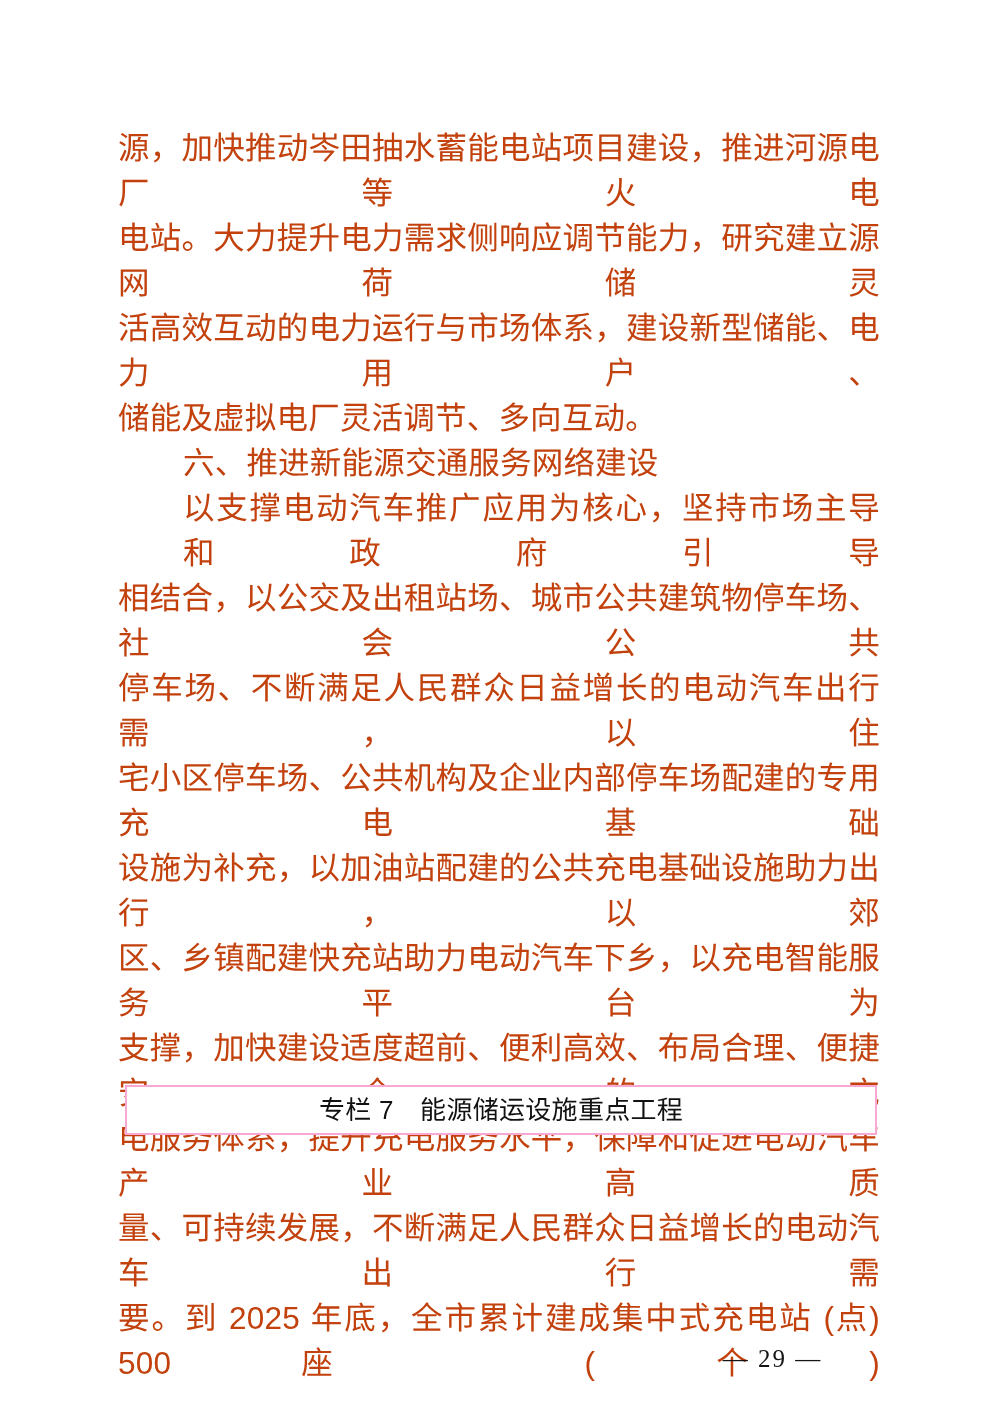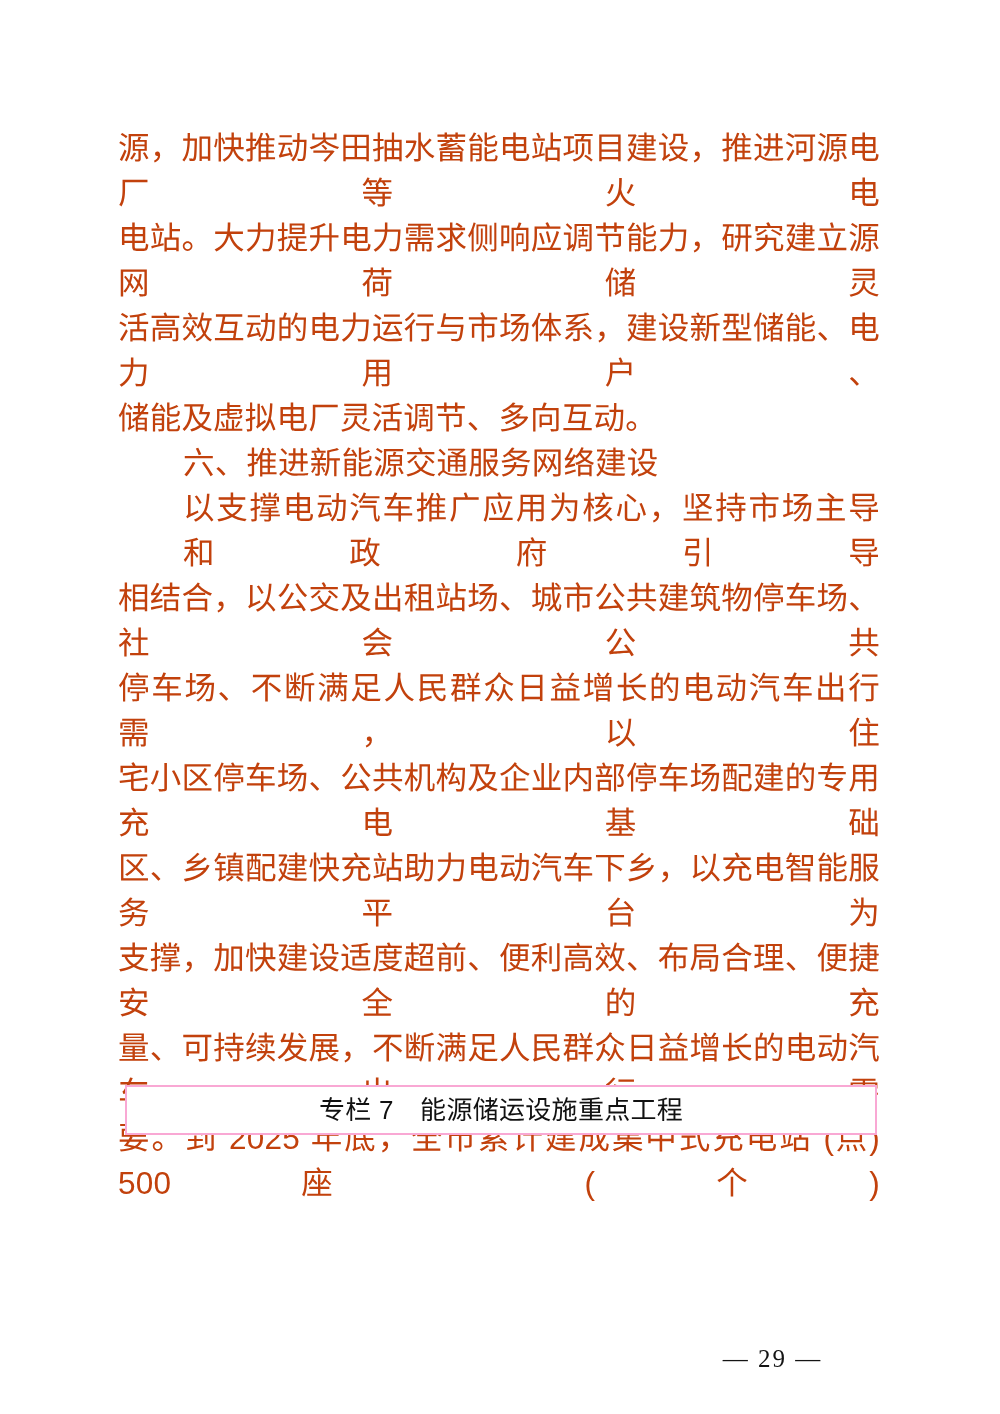--- a/index.html
+++ b/index.html
@@ -110,22 +110,24 @@
 
   <div class="doc-line justify">源，加快推动岑田抽水蓄能电站项目建设，推进河源电厂等火电</div>
       <div class="doc-line justify">电站。大力提升电力需求侧响应调节能力，研究建立源网荷储灵</div>
       <div class="doc-line justify">活高效互动的电力运行与市场体系，建设新型储能、电力用户、</div>
       <div class="doc-line flush">储能及虚拟电厂灵活调节、多向互动。</div>
       <div class="doc-line flush indent-2">六、推进新能源交通服务网络建设</div>
       <div class="doc-line justify indent-2">以支撑电动汽车推广应用为核心，坚持市场主导和政府引导</div>
       <div class="doc-line justify">相结合，以公交及出租站场、城市公共建筑物停车场、社会公共</div>
       <div class="doc-line justify">停车场、不断满足人民群众日益增长的电动汽车出行需，以住</div>
       <div class="doc-line justify">宅小区停车场、公共机构及企业内部停车场配建的专用充电基础</div>
+      <div class="doc-line justify">设施为补充，以加油站配建的公共充电基础设施助力出行，以郊</div>
       <div class="doc-line justify">区、乡镇配建快充站助力电动汽车下乡，以充电智能服务平台为</div>
       <div class="doc-line justify">支撑，加快建设适度超前、便利高效、布局合理、便捷安全的充</div>
+      <div class="doc-line justify">电服务体系，提升充电服务水平，保障和促进电动汽车产业高质</div>
       <div class="doc-line justify">量、可持续发展，不断满足人民群众日益增长的电动汽车出行需</div>
       <div class="doc-line justify">要。到 2025 年底，全市累计建成集中式充电站 (点) 500 座 (个)</div>
     </div>
 
   <div class="callout-box">
     <div class="callout-title">专栏 7　能源储运设施重点工程</div>
   </div>
 
   <div class="page-footer">
     <span class="page-number">— 29 —</span>

